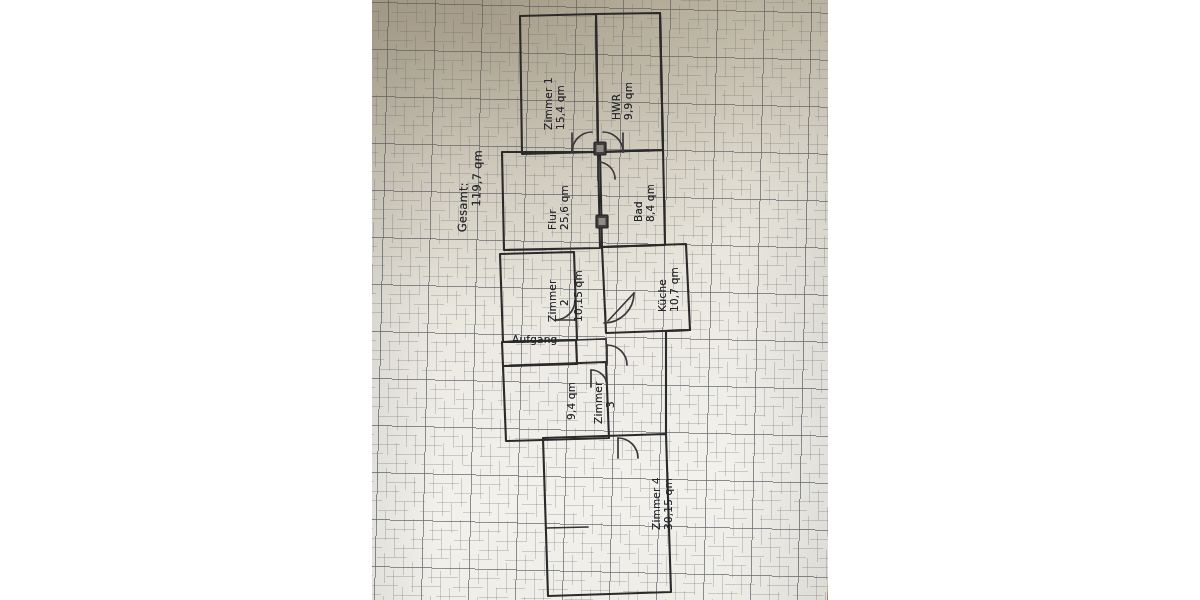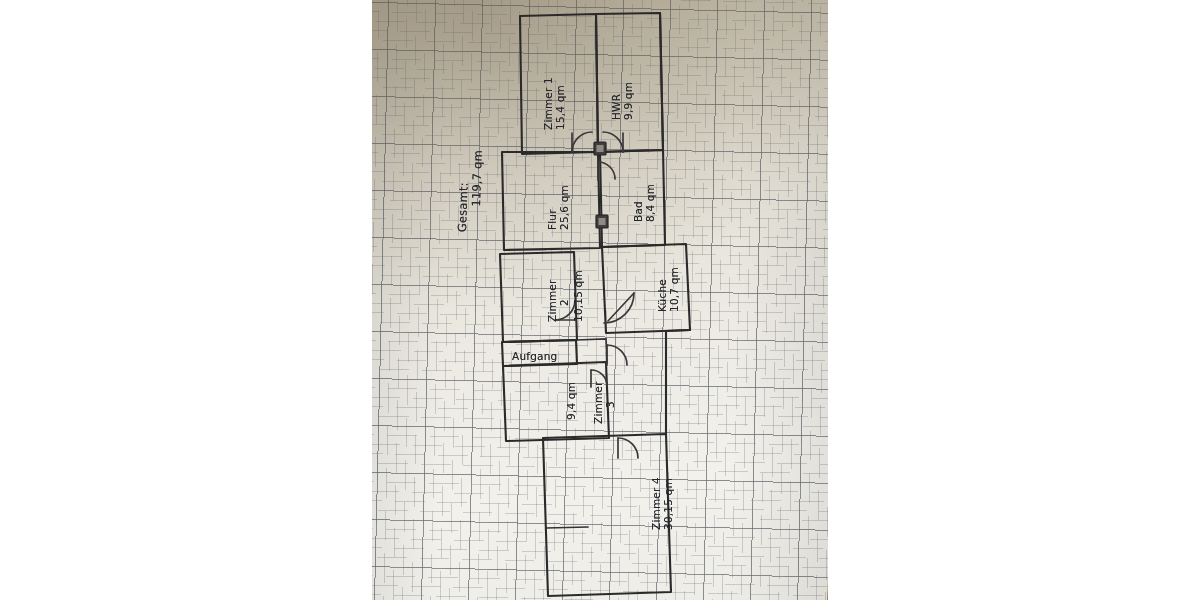--- a/index.html
+++ b/index.html
@@ -290,21 +290,21 @@
       <span class="ln">Küche</span>
       <span class="ln">10,7 qm</span>
     </div>
 
     <div class="hand rot" style="left:186px; top:322px;">
       <span class="ln">Zimmer</span>
       <span class="ln" style="margin-left:16px;">2</span>
       <span class="ln" style="margin-top:2px;">10,15 qm</span>
     </div>
 
-    <div class="hand" style="left:152px; top:350px;">
+    <div class="hand" style="left:152px; top:333px;">
       <span class="ln">Aufgang</span>
     </div>
 
     <div class="hand rot" style="left:232px; top:424px;">
       <span class="ln">Zimmer</span>
       <span class="ln" style="margin-left:16px;">3</span>
     </div>
     <div class="hand rot" style="left:205px; top:420px;">
       <span class="ln">9,4 qm</span>
     </div>

